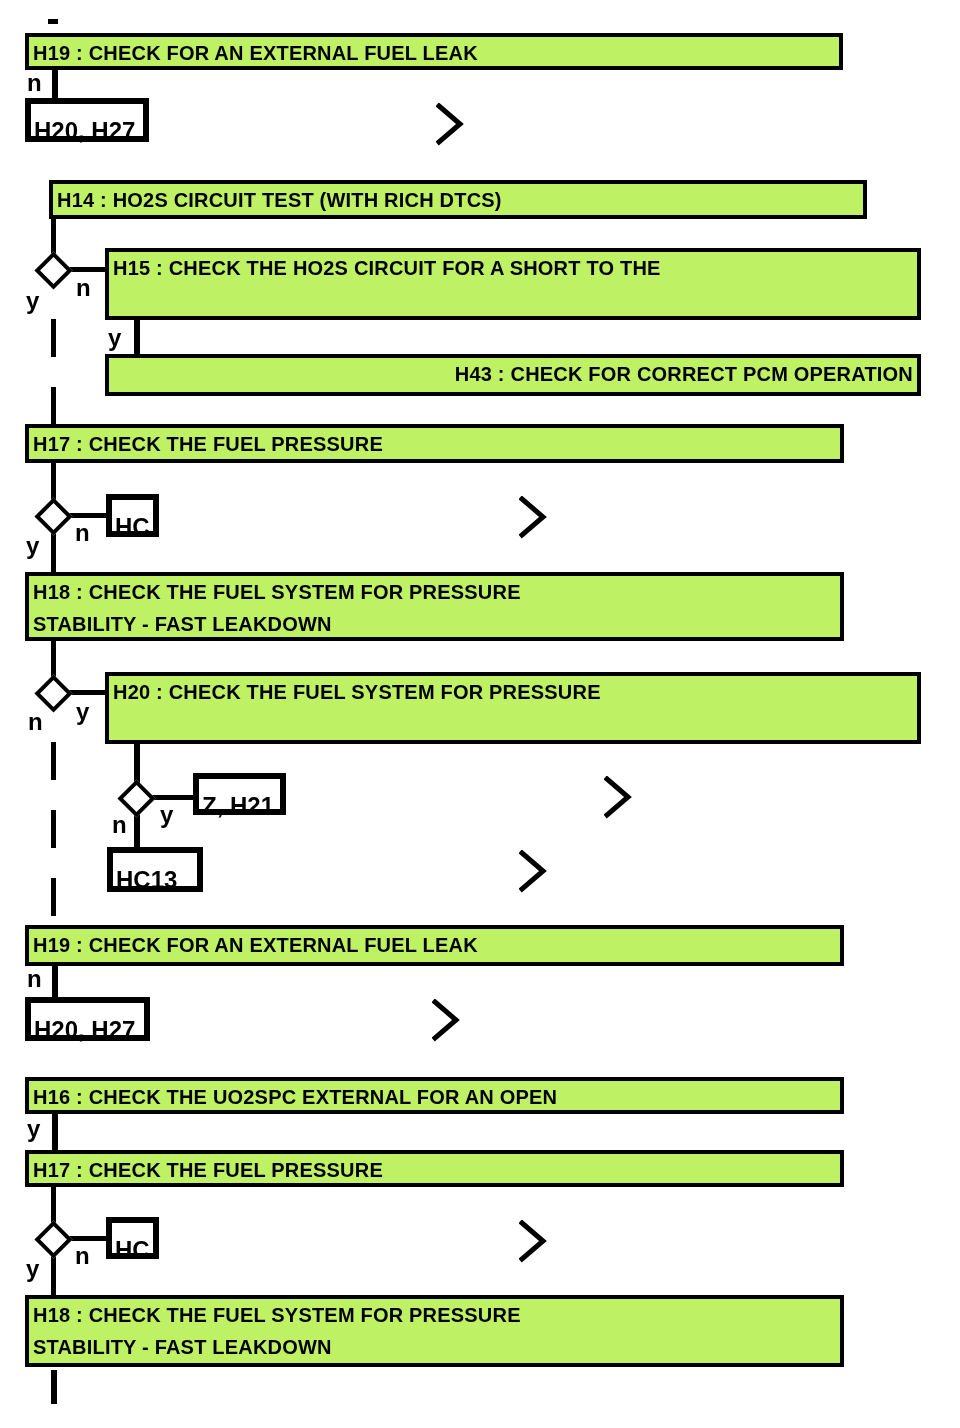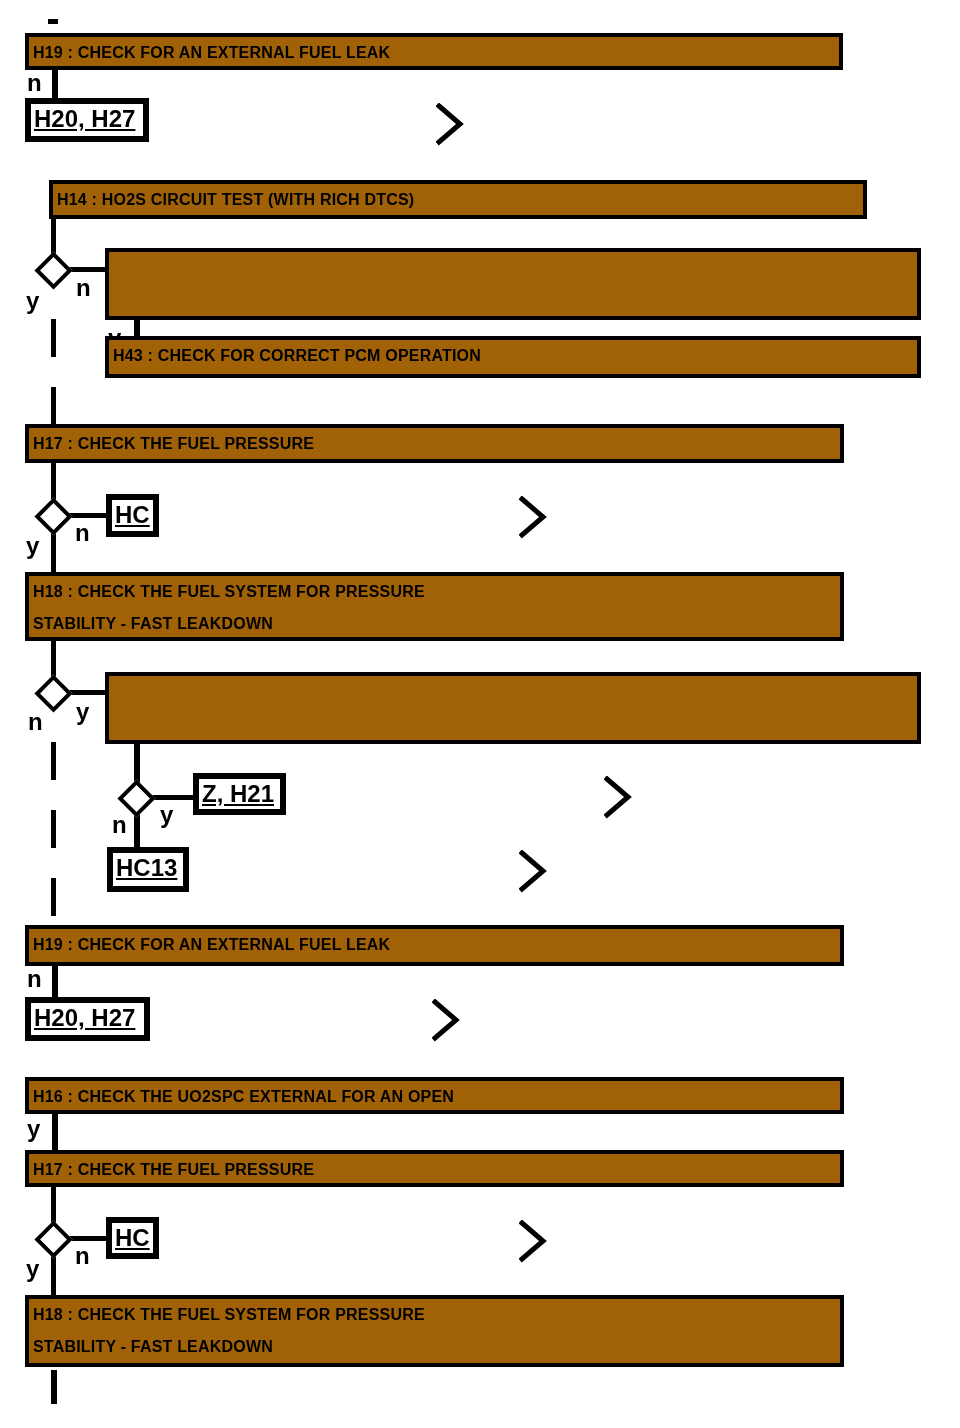--- a/index.html
+++ b/index.html
@@ -6,31 +6,31 @@
   body {
     width: 960px; height: 1428px;
     background: #ffffff;
     position: relative;
     font-family: "Liberation Sans", sans-serif;
     overflow: hidden;
   }
   .abs { position: absolute; box-sizing: border-box; }
   .box {
     position: absolute; box-sizing: border-box;
-    border: 4px solid #000; background: #a16207;
-    font-weight: bold; font-size: 16px; line-height: 32px;
+    border: 4px solid #000; background: #bef264;
+    font-weight: bold; font-size: 20px; line-height: 32px;
     color: #000; padding: 0 4px; white-space: nowrap;
     letter-spacing: 0.2px;
   }
   .box .ln { display: block; }
   .smallbox {
     position: absolute; box-sizing: border-box;
     border: 6px solid #000; background: #fff;
     font-weight: bold; font-size: 24px; line-height: 30px;
-    color: #000; padding: 0 3px; white-space: nowrap; text-decoration: underline;
+    color: #000; padding: 12px 3px; white-space: nowrap;
   }
   .vline  { position: absolute; background: #000; }
   .vdash  { position: absolute; background: repeating-linear-gradient(to bottom, transparent 0 30px, #000 30px 68px); }
   .hline  { position: absolute; background: #000; }
   .diamond {
     position: absolute; width: 19px; height: 19px;
     border: 4px solid #000; background: #fff;
     transform: rotate(45deg);
   }
   .blabel {
@@ -62,23 +62,24 @@
     <span class="ln">H14 : HO2S CIRCUIT TEST (WITH RICH DTCS)</span>
   </div>
 <div class="vdash" style="left:51px; top:289px; width:5px; height:138px;"></div>
 <div class="hline" style="left:68px; top:267px; width:40px; height:5px;"></div>
 <div class="diamond" style="left:40px; top:257px;"></div>
 <div class="blabel" style="left:26px; top:289px;">y</div>
 <div class="blabel" style="left:76px; top:276px;">n</div>
 
 <div class="vline" style="left:134px; top:317px; width:6px; height:40px;"></div>
 <div class="box" style="left:105px; top:248px; width:816px; height:72px;">
+  <span class="ln">H15 : CHECK THE HO2S CIRCUIT FOR A SHORT TO THE</span>
 </div>
 <div class="blabel" style="left:108px; top:326px;">y</div>
-<div class="box" style="left:105px; top:336px; width:816px; height:42px;">
+<div class="box" style="left:105px; top:354px; width:816px; height:42px;text-align:right;">
     <span class="ln">H43 : CHECK FOR CORRECT PCM OPERATION</span>
   </div>
 
 <div class="vline" style="left:51px; top:461px; width:5px; height:41px;"></div>
 <div class="box" style="left:25px; top:424px; width:819px; height:39px;">
     <span class="ln">H17 : CHECK THE FUEL PRESSURE</span>
   </div>
 <div class="vline" style="left:51px; top:532px; width:5px; height:42px;"></div>
 <div class="hline" style="left:68px; top:513px; width:42px; height:5px;"></div>
 <div class="diamond" style="left:40px; top:503px;"></div>
@@ -96,33 +97,34 @@
 </div>
 
 <div class="vline" style="left:51px; top:639px; width:5px; height:43px;"></div>
 <div class="vdash" style="left:51px; top:712px; width:5px; height:215px;"></div>
 <div class="hline" style="left:68px; top:690px; width:40px; height:5px;"></div>
 <div class="diamond" style="left:40px; top:680px;"></div>
 <div class="blabel" style="left:28px; top:710px;">n</div>
 <div class="blabel" style="left:76px; top:700px;">y</div>
 <div class="vline" style="left:134px; top:741px; width:6px; height:44px;"></div>
 <div class="box" style="left:105px; top:672px; width:816px; height:72px;">
+  <span class="ln">H20 : CHECK THE FUEL SYSTEM FOR PRESSURE</span>
 </div>
 <div class="vline" style="left:134px; top:814px; width:6px; height:36px;"></div>
 <div class="hline" style="left:151px; top:795px; width:44px; height:5px;"></div>
 <div class="diamond" style="left:123px; top:785px;"></div>
 <div class="blabel" style="left:112px; top:813px;">n</div>
 <div class="blabel" style="left:160px; top:803px;">y</div>
 <div class="smallbox" style="left:193px; top:773px; width:93px; height:42px;"><span>Z, H21</span></div>
 <div class="chev" style="left:604px; top:776px;">
   <svg width="28" height="44" viewBox="0 0 28 44">
       <polyline points="3,3 24,21 3,39" fill="none" stroke="#000" stroke-width="5" stroke-linecap="square" stroke-linejoin="miter"></polyline>
     </svg>
 </div>
-<div class="smallbox" style="left:107px; top:847px; width:82px; height:45px;"><span>HC13</span></div>
+<div class="smallbox" style="left:107px; top:847px; width:96px; height:45px;"><span>HC13</span></div>
 <div class="chev" style="left:519px; top:850px;">
   <svg width="28" height="44" viewBox="0 0 28 44">
       <polyline points="3,3 24,21 3,39" fill="none" stroke="#000" stroke-width="5" stroke-linecap="square" stroke-linejoin="miter"></polyline>
     </svg>
 </div>
 
 <div class="vline" style="left:52px; top:963px; width:6px; height:36px;"></div>
 <div class="box" style="left:25px; top:925px; width:819px; height:41px;">
     <span class="ln">H19 : CHECK FOR AN EXTERNAL FUEL LEAK</span>
   </div>

